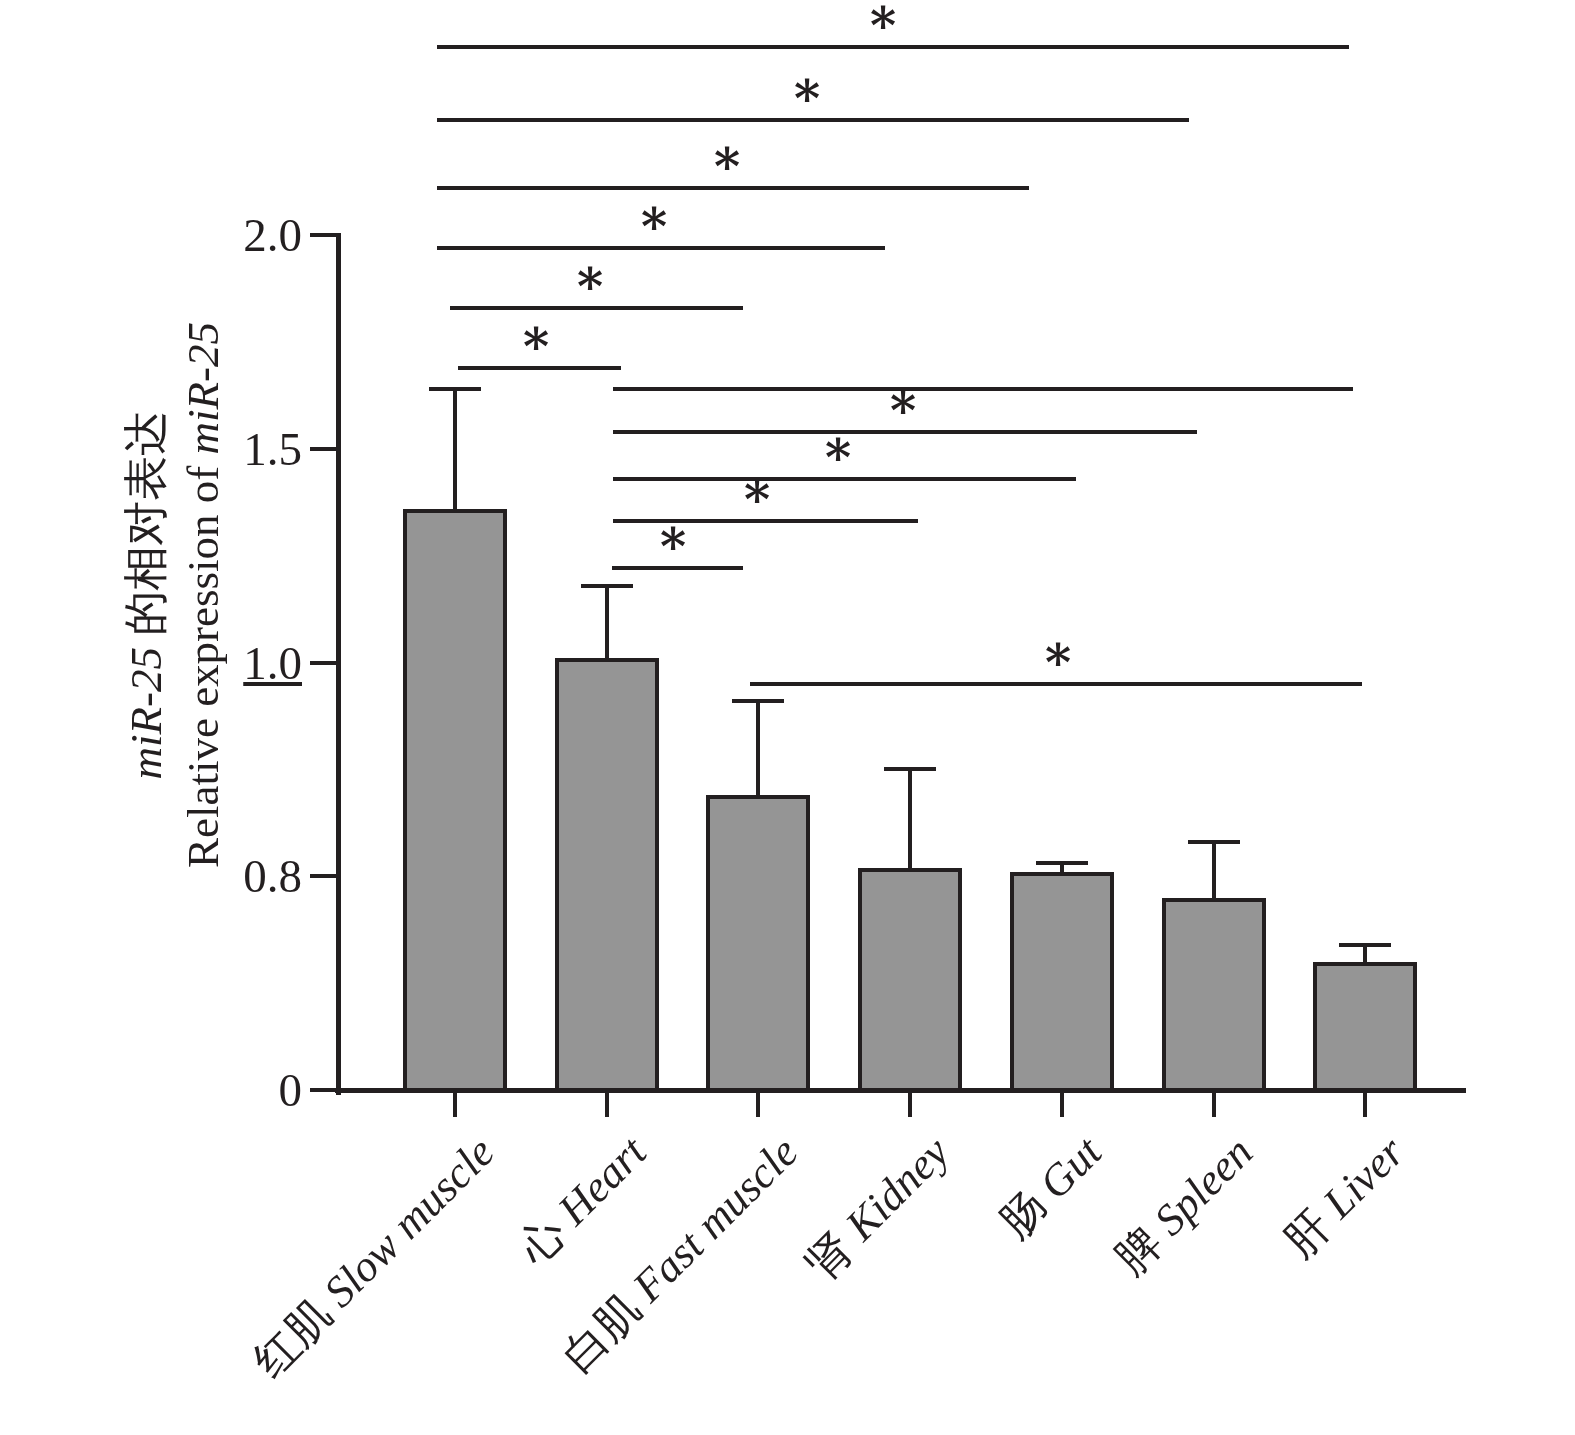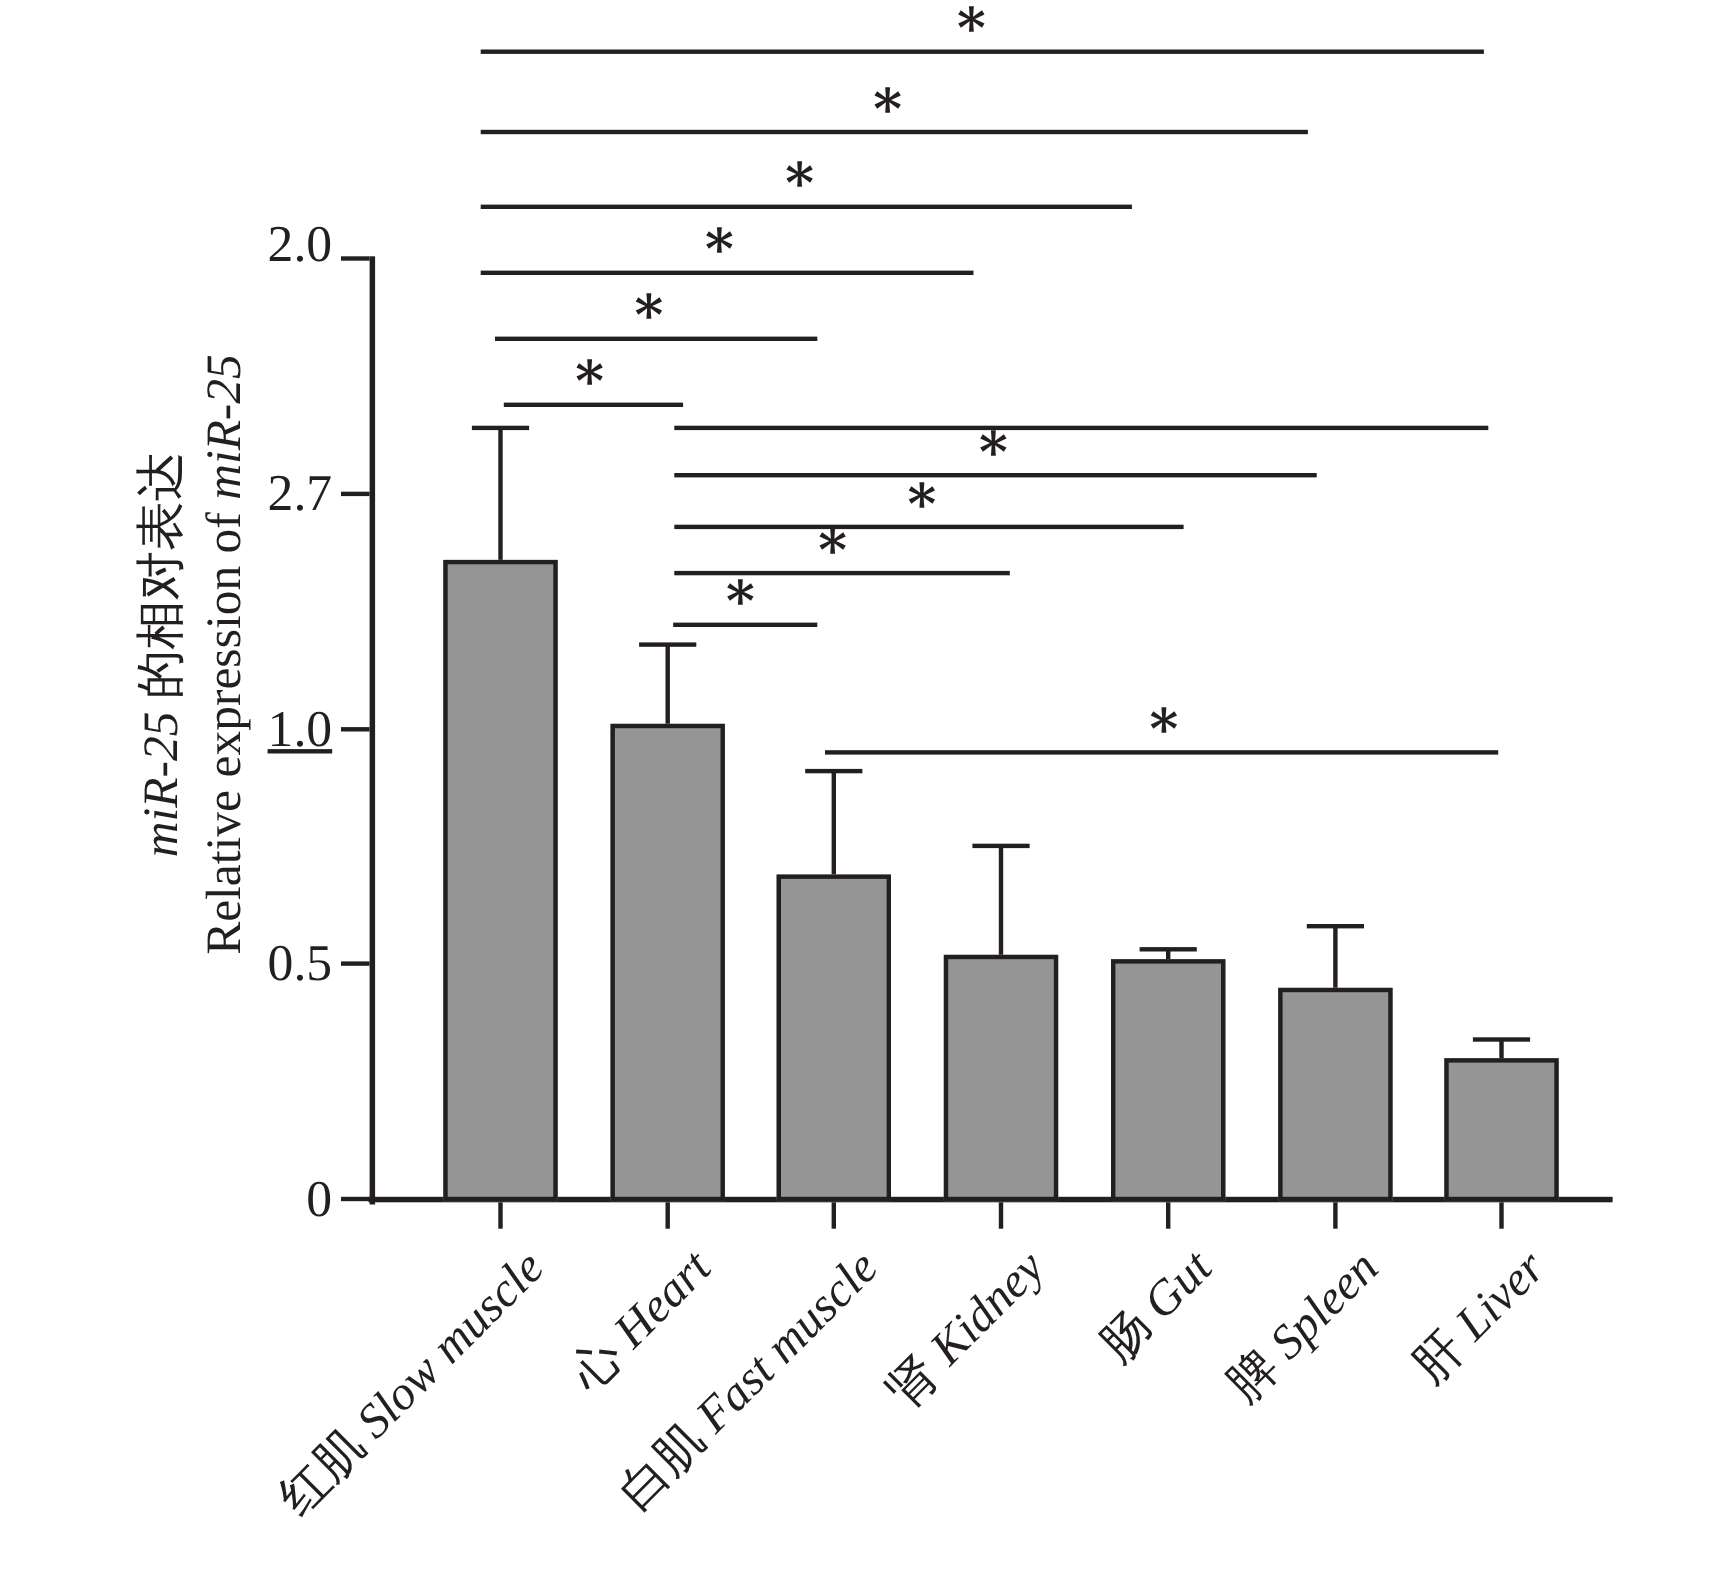--- a/index.html
+++ b/index.html
@@ -44,27 +44,27 @@
     <div><span>Relative expression of </span><span class="it">miR-25</span></div>
   </div>
 
   <div class="abs ink" id="y-axis" style="left: 336px; top: 233px; width: 5px; height: 862px;"></div>
   <div class="abs ink" id="x-axis" style="left: 335px; top: 1088px; width: 1131px; height: 5px;"></div>
 
   <div id="plot">
       <div style="position: absolute; background: rgb(35, 31, 32); left: 310px; top: 1088px; width: 26px; height: 4px;"></div>
       <div class="ytick-label" style="right: 1273px; top: 1064px;">0</div>
       <div style="position: absolute; background: rgb(35, 31, 32); left: 310px; top: 874.25px; width: 26px; height: 4px;"></div>
-      <div class="ytick-label" style="right: 1273px; top: 850.25px;">0.5</div>
+      <div class="ytick-label" style="right: 1273px; top: 850.25px;">0.8</div>
       <div style="position: absolute; background: rgb(35, 31, 32); left: 310px; top: 660.5px; width: 26px; height: 4px;"></div>
       <div class="ytick-label" style="right: 1273px; top: 636.5px; text-decoration: underline;">1.0</div>
       <div style="position: absolute; background: rgb(35, 31, 32); left: 310px; top: 446.75px; width: 26px; height: 4px;"></div>
-      <div class="ytick-label" style="right: 1273px; top: 422.75px;">2.7</div>
+      <div class="ytick-label" style="right: 1273px; top: 422.75px;">1.5</div>
       <div style="position: absolute; background: rgb(35, 31, 32); left: 310px; top: 233px; width: 26px; height: 4px;"></div>
-      <div class="ytick-label" style="right: 1273px; top: 196px;">2.0</div>
+      <div class="ytick-label" style="right: 1273px; top: 209px;">2.0</div>
       <div style="position: absolute; background: rgb(35, 31, 32); left: 453px; top: 388.9px; width: 4px; height: 119.7px;"></div>
       <div style="position: absolute; background: rgb(35, 31, 32); left: 429px; top: 386.9px; width: 52px; height: 4px;"></div>
       <div class="bar" style="left: 403px; top: 508.6px; width: 104px; height: 583.4px;"></div>
       <div style="position: absolute; background: rgb(35, 31, 32); left: 453px; top: 1093px; width: 4px; height: 24px;"></div>
       <div class="xlabel" style="right: 1105px; top: 1128px;"><span>红肌 </span><span class="en">Slow muscle</span></div>
       <div style="position: absolute; background: rgb(35, 31, 32); left: 604.7px; top: 585.55px; width: 4px; height: 72.675px;"></div>
       <div style="position: absolute; background: rgb(35, 31, 32); left: 580.7px; top: 583.55px; width: 52px; height: 4px;"></div>
       <div class="bar" style="left: 554.7px; top: 658.225px; width: 104px; height: 433.775px;"></div>
       <div style="position: absolute; background: rgb(35, 31, 32); left: 604.7px; top: 1093px; width: 4px; height: 24px;"></div>
       <div class="xlabel" style="right: 953.3px; top: 1128px;"><span>心 </span><span class="en">Heart</span></div>

